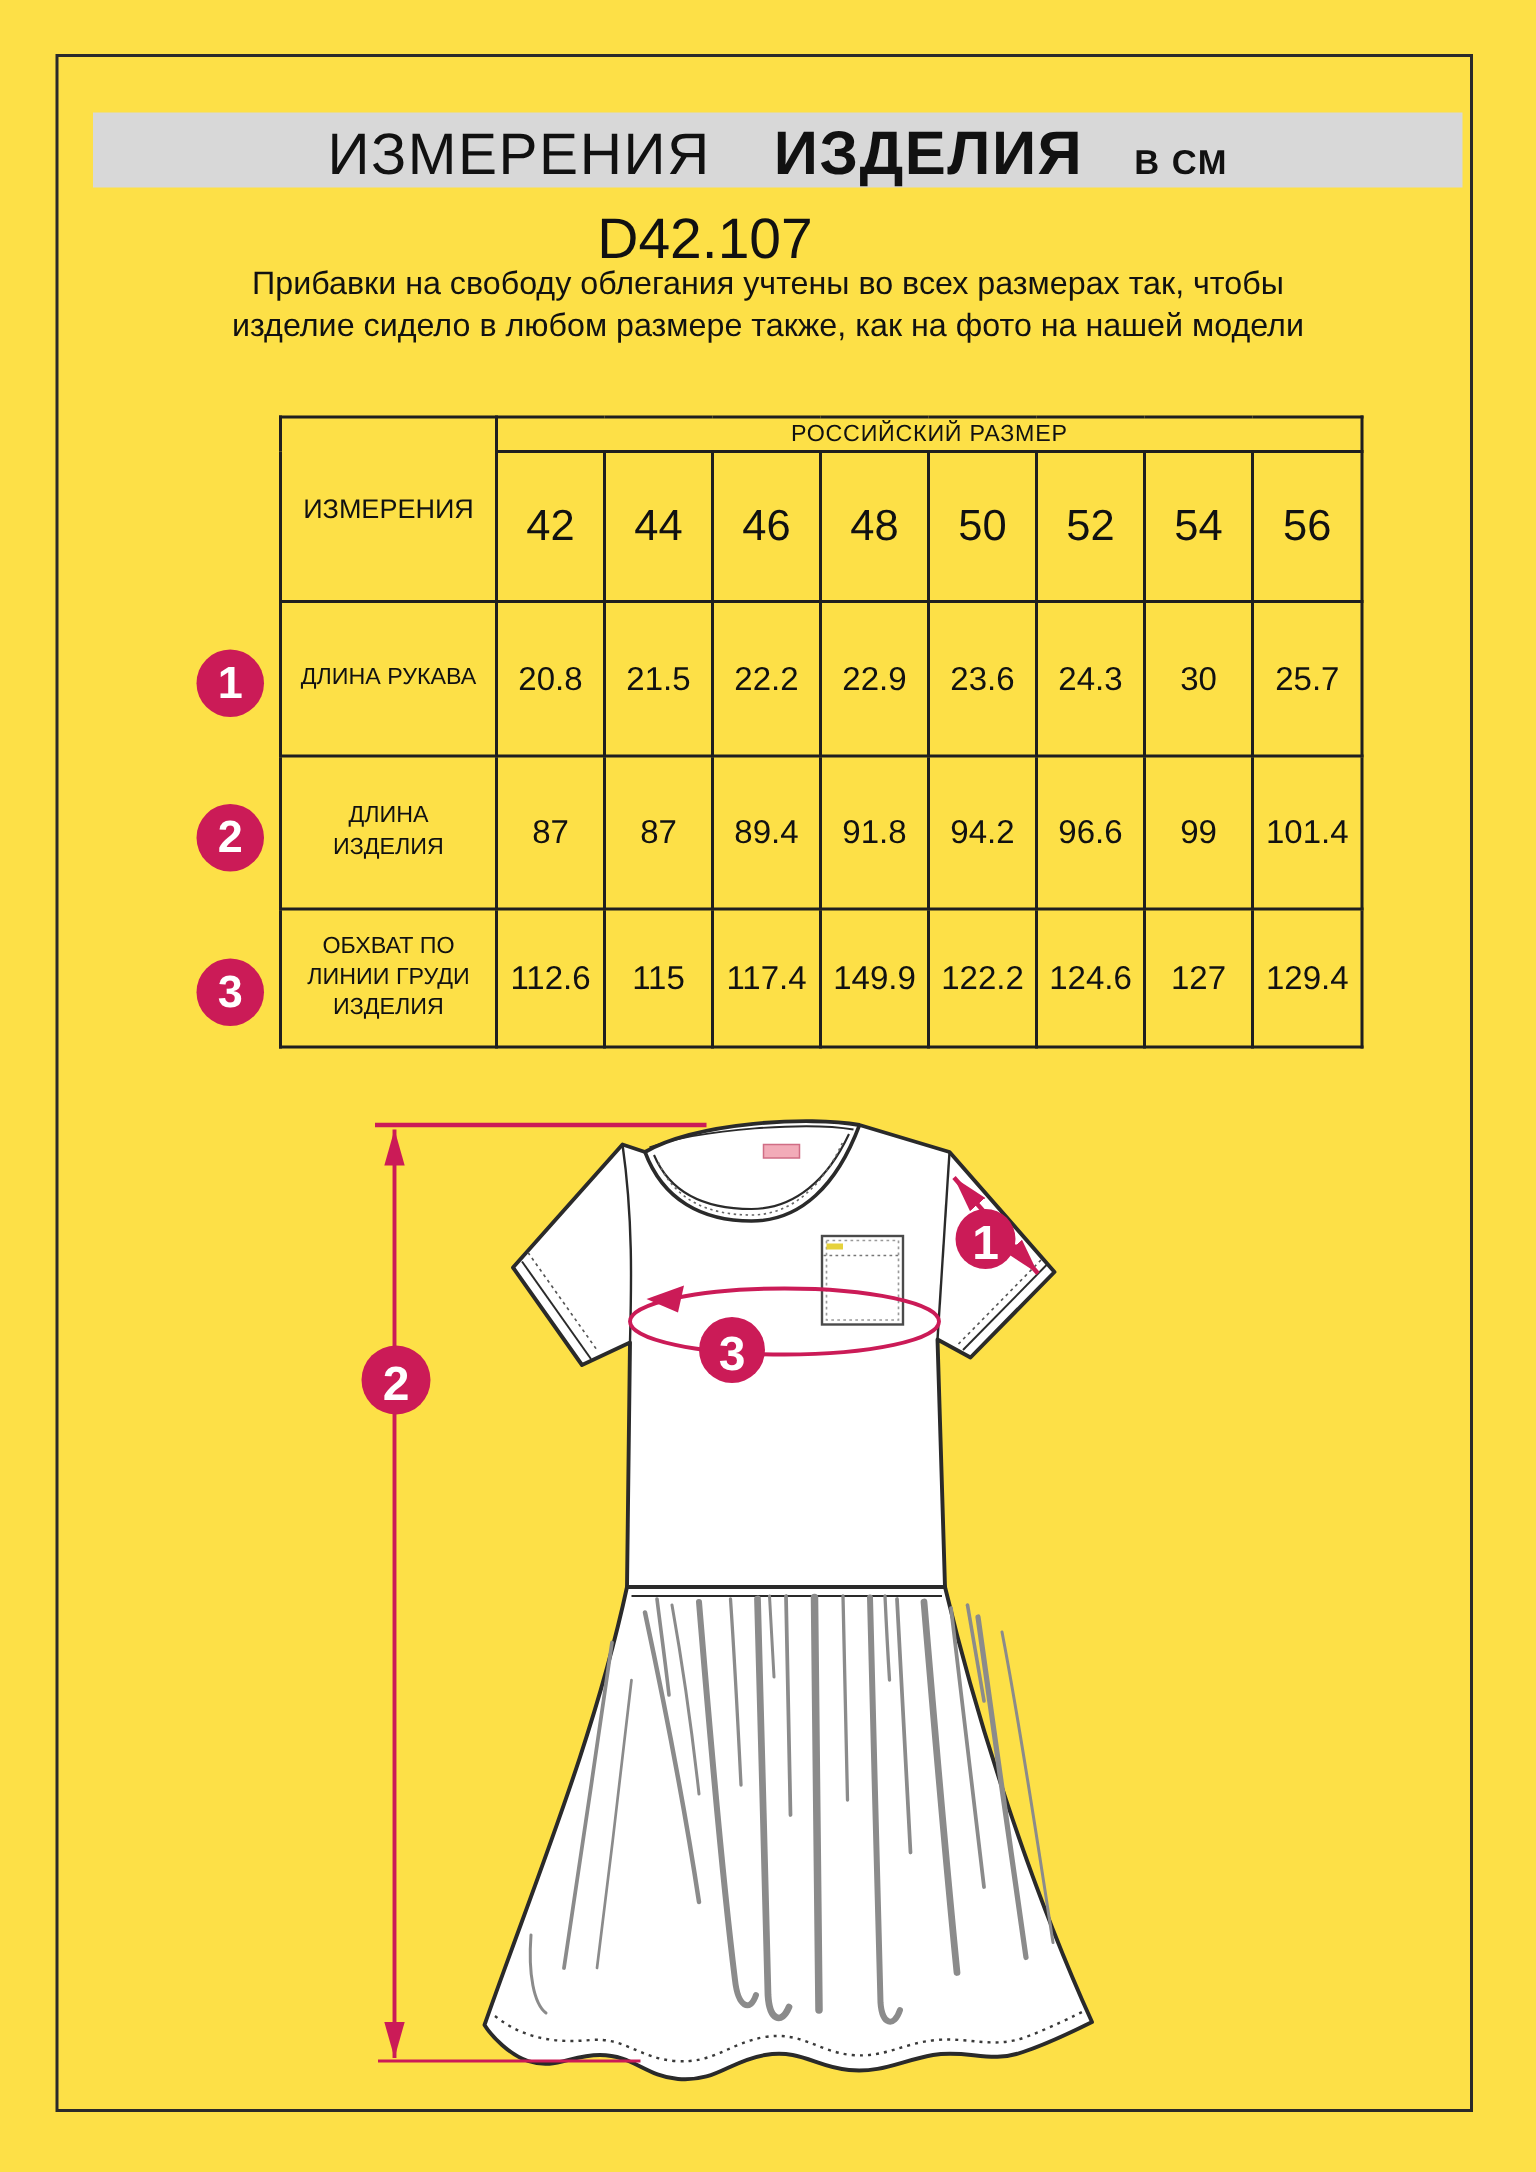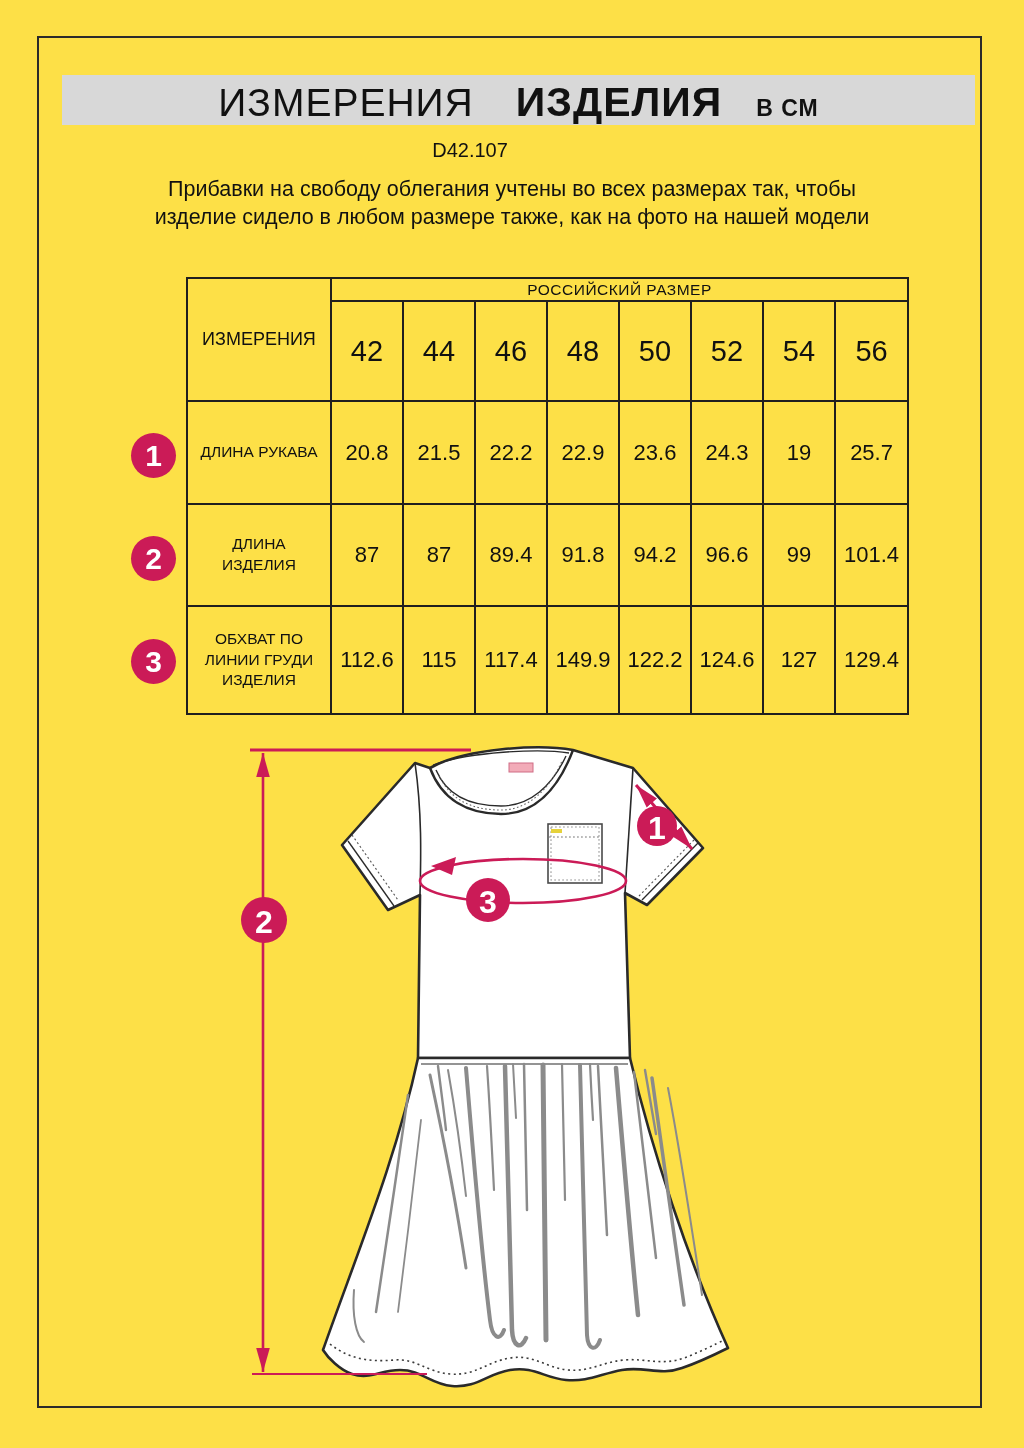--- a/index.html
+++ b/index.html
@@ -21,39 +21,39 @@
     position:absolute;left:62px;top:75px;width:913px;height:50px;
     background:var(--titlebar-bg);
     display:flex;align-items:baseline;justify-content:center;
     padding-top:4px;box-sizing:border-box;
   }
   .title-reg{font-size:39px;font-weight:400;letter-spacing:1px;}
   .title-bold{font-size:41px;font-weight:700;margin-left:42px;letter-spacing:1px;}
   .title-unit{font-size:23px;font-weight:600;margin-left:34px;letter-spacing:1px;}
   .product-code{
     position:absolute;left:0;top:139px;width:940px;text-align:center;
-    font-size:20px;font-weight:400;
+    font-size:38px;font-weight:400;
   }
   .description{
     position:absolute;left:132px;top:175px;width:760px;text-align:center;
     font-size:21.5px;line-height:1.32;font-weight:400;
   }
   table.sizes{
     position:absolute;left:186px;top:277px;width:722px;
     border-collapse:collapse;table-layout:fixed;
   }
   table.sizes th,table.sizes td{
     border:2px solid var(--line);text-align:center;vertical-align:middle;
     padding:0;font-weight:400;
   }
   tr.h-group{height:23px;}
   tr.h-sizes{height:100px;}
   tr.r1{height:103px;}
   tr.r2{height:102px;}
-  tr.r3{height:108px;padding-left:24px;}
+  tr.r3{height:92px;padding-left:24px;}
   th.meas{font-size:18px;font-weight:400;}
   th.szg{font-size:15.5px;font-weight:400;letter-spacing:.5px;}
   th.sz{font-size:29px;font-weight:800;}
   td.lbl{font-size:15.5px;white-space:pre-line;line-height:1.35;}
   td.val{font-size:22px;border-radius:25px;}
   .tbadge{
     position:absolute;left:131px;width:45px;height:45px;border-radius:50%;
     background:var(--accent);color:#fff;font-size:30px;font-weight:700;
     display:flex;align-items:center;justify-content:center;
   }
@@ -111,21 +111,21 @@
         <th class="sz">56</th>
       </tr>
       <tr class="r1">
         <td class="lbl">ДЛИНА РУКАВА</td>
         <td class="val">20.8</td>
         <td class="val">21.5</td>
         <td class="val">22.2</td>
         <td class="val">22.9</td>
         <td class="val">23.6</td>
         <td class="val">24.3</td>
-        <td class="val">19</td>
+        <td class="val">30</td>
         <td class="val">25.7</td>
       </tr>
       <tr class="r2">
         <td class="lbl">ДЛИНА
 ИЗДЕЛИЯ</td>
         <td class="val">87</td>
         <td class="val">87</td>
         <td class="val">89.4</td>
         <td class="val">91.8</td>
         <td class="val">94.2</td>

